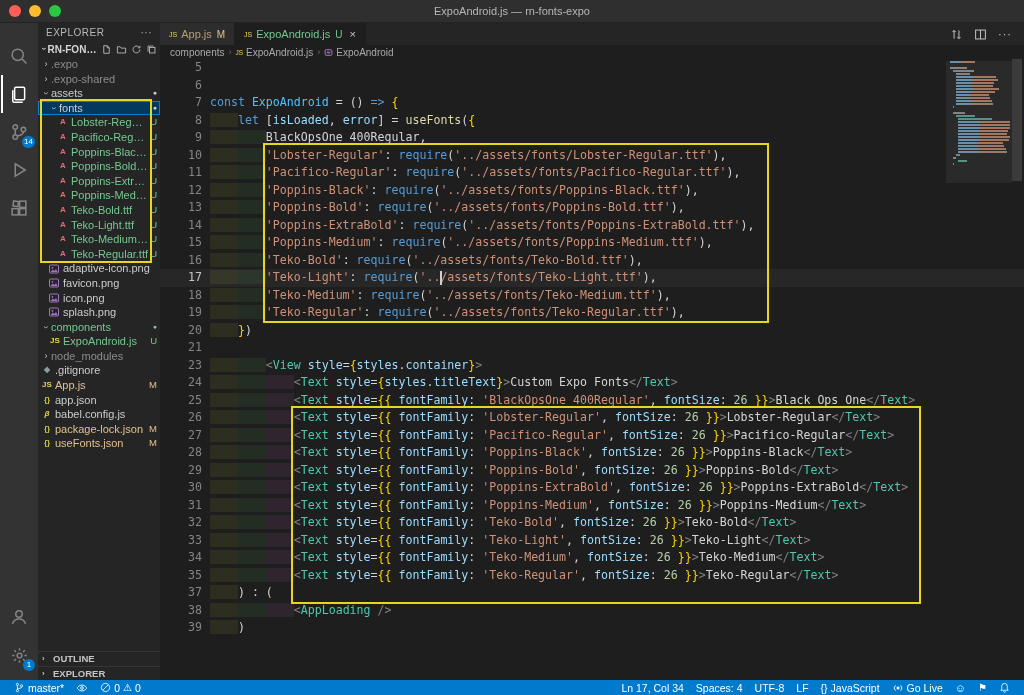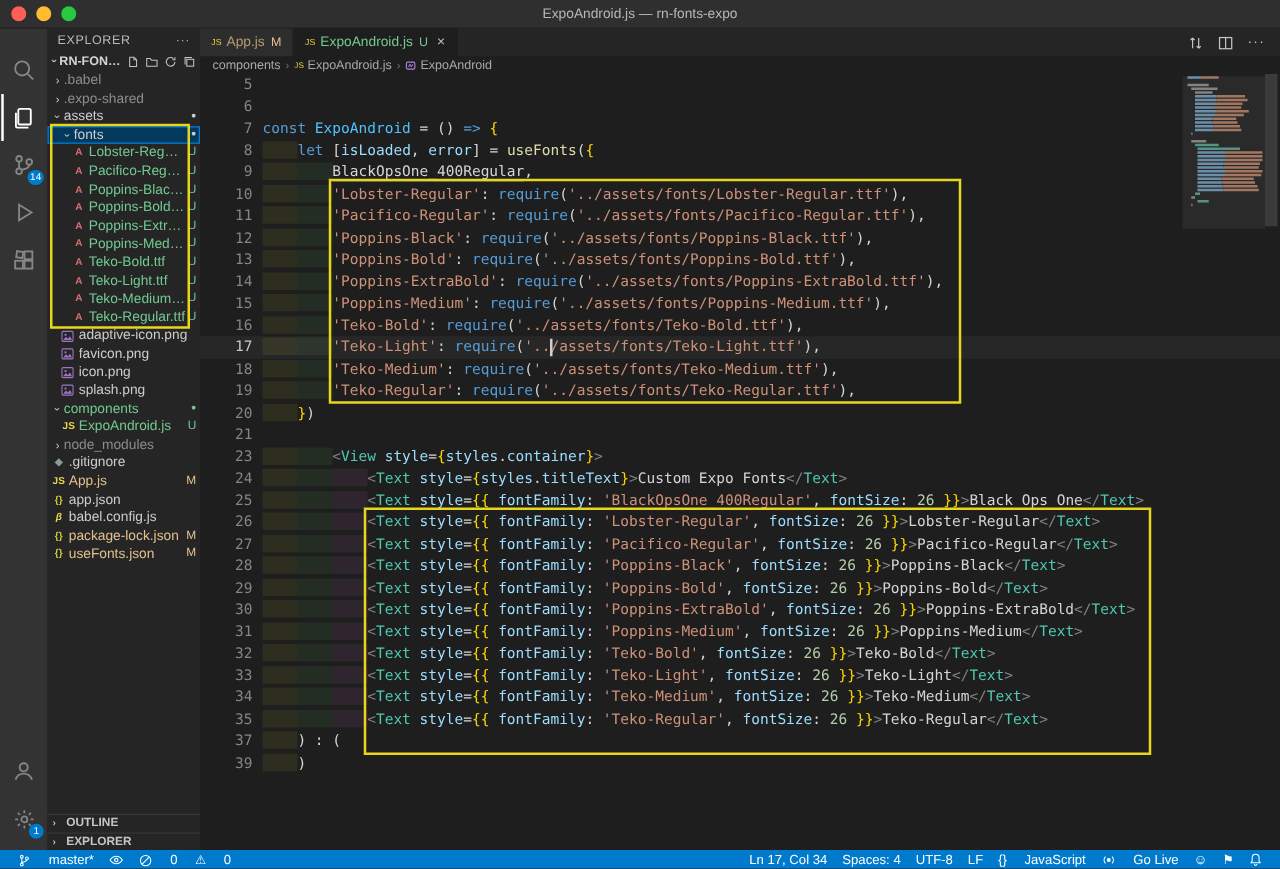--- a/index.html
+++ b/index.html
@@ -72,21 +72,21 @@
   .annot{position:absolute;border:2px solid #e8d51e;pointer-events:none;z-index:6;box-sizing:border-box;}
   
   .minimap{position:absolute;top:2px;right:14px;width:62px;bottom:0;z-index:2;}
   .mm-slider{position:absolute;top:0;left:-2px;right:-2px;height:122px;background:rgba(121,121,121,.14);}
   .mm-line{height:2px;margin-bottom:1px;display:flex;opacity:.8;}
   .mm-seg{height:2px;}
   .scrollbar{position:absolute;top:0;right:0;width:14px;bottom:0;z-index:3;}
   .sb-thumb{position:absolute;top:0;left:2px;width:10px;height:122px;background:rgba(121,121,121,.32);}
   
   .statusbar{height:15px;background:#007acc;color:#ffffff;display:flex;align-items:center;font-size:10.5px;padding:0 8px;gap:0;}
-  .st-item{display:flex;align-items:flex-end;gap:14px;padding:0 6px;cursor:pointer;white-space:nowrap;}
+  .st-item{display:flex;align-items:flex-start;gap:3px;padding:0 6px;cursor:pointer;white-space:nowrap;}
   .st-right{margin-left:auto;display:flex;align-items:center;}
   svg{display:block;}
 </style>
 </head>
 <body>
 
 <div class="titlebar">
   <div class="lights">
     <span class="light l-red"></span>
     <span class="light l-yellow"></span>
@@ -179,21 +179,21 @@
             <svg width="11" height="11" viewBox="0 0 16 16" fill="none" stroke="currentColor" stroke-width="1.2">
               <rect x="5" y="5" width="8" height="8"></rect>
               <path d="M3 11V3h8"></path>
             </svg>
           </span>
         </span>
     </div>
     <div class="tree" id="tree">
         <div class="trow c-gray" style="padding-left: 3px;">
           <span class="chev ">›</span>
-          <span class="lbl">.babel</span>
+          <span class="lbl">.expo</span>
         </div>
         <div class="trow c-gray" style="padding-left: 3px;">
           <span class="chev ">›</span>
           <span class="lbl">.expo-shared</span>
         </div>
         <div class="trow c-white" style="padding-left: 3px;">
           <span class="chev exp">›</span>
           <span class="lbl">assets</span>
           <span class="gitb" style="font-size:7px;">●</span>
         </div>
@@ -423,20 +423,21 @@
         <div class="cline"><span class="lnum">27</span><span class="ltext"><span class="ind0">    </span><span class="ind1">    </span><span class="ind2">    </span><span class="tok-ang">&lt;</span><span class="tok-tag">Text</span> <span class="tok-attr">style</span><span class="tok-pln">=</span><span class="tok-brace">{</span><span class="tok-brace">{</span> <span class="tok-attr">fontFamily</span><span class="tok-pln">:</span> <span class="tok-str">'Pacifico-Regular'</span><span class="tok-pln">,</span> <span class="tok-attr">fontSize</span><span class="tok-pln">:</span> <span class="tok-num">26</span> <span class="tok-brace">}</span><span class="tok-brace">}</span><span class="tok-ang">&gt;</span><span class="tok-pln">Pacifico</span><span class="tok-pln">-</span><span class="tok-pln">Regular</span><span class="tok-ang">&lt;/</span><span class="tok-tag">Text</span><span class="tok-ang">&gt;</span></span></div>
         <div class="cline"><span class="lnum">28</span><span class="ltext"><span class="ind0">    </span><span class="ind1">    </span><span class="ind2">    </span><span class="tok-ang">&lt;</span><span class="tok-tag">Text</span> <span class="tok-attr">style</span><span class="tok-pln">=</span><span class="tok-brace">{</span><span class="tok-brace">{</span> <span class="tok-attr">fontFamily</span><span class="tok-pln">:</span> <span class="tok-str">'Poppins-Black'</span><span class="tok-pln">,</span> <span class="tok-attr">fontSize</span><span class="tok-pln">:</span> <span class="tok-num">26</span> <span class="tok-brace">}</span><span class="tok-brace">}</span><span class="tok-ang">&gt;</span><span class="tok-pln">Poppins</span><span class="tok-pln">-</span><span class="tok-pln">Black</span><span class="tok-ang">&lt;/</span><span class="tok-tag">Text</span><span class="tok-ang">&gt;</span></span></div>
         <div class="cline"><span class="lnum">29</span><span class="ltext"><span class="ind0">    </span><span class="ind1">    </span><span class="ind2">    </span><span class="tok-ang">&lt;</span><span class="tok-tag">Text</span> <span class="tok-attr">style</span><span class="tok-pln">=</span><span class="tok-brace">{</span><span class="tok-brace">{</span> <span class="tok-attr">fontFamily</span><span class="tok-pln">:</span> <span class="tok-str">'Poppins-Bold'</span><span class="tok-pln">,</span> <span class="tok-attr">fontSize</span><span class="tok-pln">:</span> <span class="tok-num">26</span> <span class="tok-brace">}</span><span class="tok-brace">}</span><span class="tok-ang">&gt;</span><span class="tok-pln">Poppins</span><span class="tok-pln">-</span><span class="tok-pln">Bold</span><span class="tok-ang">&lt;/</span><span class="tok-tag">Text</span><span class="tok-ang">&gt;</span></span></div>
         <div class="cline"><span class="lnum">30</span><span class="ltext"><span class="ind0">    </span><span class="ind1">    </span><span class="ind2">    </span><span class="tok-ang">&lt;</span><span class="tok-tag">Text</span> <span class="tok-attr">style</span><span class="tok-pln">=</span><span class="tok-brace">{</span><span class="tok-brace">{</span> <span class="tok-attr">fontFamily</span><span class="tok-pln">:</span> <span class="tok-str">'Poppins-ExtraBold'</span><span class="tok-pln">,</span> <span class="tok-attr">fontSize</span><span class="tok-pln">:</span> <span class="tok-num">26</span> <span class="tok-brace">}</span><span class="tok-brace">}</span><span class="tok-ang">&gt;</span><span class="tok-pln">Poppins</span><span class="tok-pln">-</span><span class="tok-pln">ExtraBold</span><span class="tok-ang">&lt;/</span><span class="tok-tag">Text</span><span class="tok-ang">&gt;</span></span></div>
         <div class="cline"><span class="lnum">31</span><span class="ltext"><span class="ind0">    </span><span class="ind1">    </span><span class="ind2">    </span><span class="tok-ang">&lt;</span><span class="tok-tag">Text</span> <span class="tok-attr">style</span><span class="tok-pln">=</span><span class="tok-brace">{</span><span class="tok-brace">{</span> <span class="tok-attr">fontFamily</span><span class="tok-pln">:</span> <span class="tok-str">'Poppins-Medium'</span><span class="tok-pln">,</span> <span class="tok-attr">fontSize</span><span class="tok-pln">:</span> <span class="tok-num">26</span> <span class="tok-brace">}</span><span class="tok-brace">}</span><span class="tok-ang">&gt;</span><span class="tok-pln">Poppins</span><span class="tok-pln">-</span><span class="tok-pln">Medium</span><span class="tok-ang">&lt;/</span><span class="tok-tag">Text</span><span class="tok-ang">&gt;</span></span></div>
         <div class="cline"><span class="lnum">32</span><span class="ltext"><span class="ind0">    </span><span class="ind1">    </span><span class="ind2">    </span><span class="tok-ang">&lt;</span><span class="tok-tag">Text</span> <span class="tok-attr">style</span><span class="tok-pln">=</span><span class="tok-brace">{</span><span class="tok-brace">{</span> <span class="tok-attr">fontFamily</span><span class="tok-pln">:</span> <span class="tok-str">'Teko-Bold'</span><span class="tok-pln">,</span> <span class="tok-attr">fontSize</span><span class="tok-pln">:</span> <span class="tok-num">26</span> <span class="tok-brace">}</span><span class="tok-brace">}</span><span class="tok-ang">&gt;</span><span class="tok-pln">Teko</span><span class="tok-pln">-</span><span class="tok-pln">Bold</span><span class="tok-ang">&lt;/</span><span class="tok-tag">Text</span><span class="tok-ang">&gt;</span></span></div>
         <div class="cline"><span class="lnum">33</span><span class="ltext"><span class="ind0">    </span><span class="ind1">    </span><span class="ind2">    </span><span class="tok-ang">&lt;</span><span class="tok-tag">Text</span> <span class="tok-attr">style</span><span class="tok-pln">=</span><span class="tok-brace">{</span><span class="tok-brace">{</span> <span class="tok-attr">fontFamily</span><span class="tok-pln">:</span> <span class="tok-str">'Teko-Light'</span><span class="tok-pln">,</span> <span class="tok-attr">fontSize</span><span class="tok-pln">:</span> <span class="tok-num">26</span> <span class="tok-brace">}</span><span class="tok-brace">}</span><span class="tok-ang">&gt;</span><span class="tok-pln">Teko</span><span class="tok-pln">-</span><span class="tok-pln">Light</span><span class="tok-ang">&lt;/</span><span class="tok-tag">Text</span><span class="tok-ang">&gt;</span></span></div>
         <div class="cline"><span class="lnum">34</span><span class="ltext"><span class="ind0">    </span><span class="ind1">    </span><span class="ind2">    </span><span class="tok-ang">&lt;</span><span class="tok-tag">Text</span> <span class="tok-attr">style</span><span class="tok-pln">=</span><span class="tok-brace">{</span><span class="tok-brace">{</span> <span class="tok-attr">fontFamily</span><span class="tok-pln">:</span> <span class="tok-str">'Teko-Medium'</span><span class="tok-pln">,</span> <span class="tok-attr">fontSize</span><span class="tok-pln">:</span> <span class="tok-num">26</span> <span class="tok-brace">}</span><span class="tok-brace">}</span><span class="tok-ang">&gt;</span><span class="tok-pln">Teko</span><span class="tok-pln">-</span><span class="tok-pln">Medium</span><span class="tok-ang">&lt;/</span><span class="tok-tag">Text</span><span class="tok-ang">&gt;</span></span></div>
         <div class="cline"><span class="lnum">35</span><span class="ltext"><span class="ind0">    </span><span class="ind1">    </span><span class="ind2">    </span><span class="tok-ang">&lt;</span><span class="tok-tag">Text</span> <span class="tok-attr">style</span><span class="tok-pln">=</span><span class="tok-brace">{</span><span class="tok-brace">{</span> <span class="tok-attr">fontFamily</span><span class="tok-pln">:</span> <span class="tok-str">'Teko-Regular'</span><span class="tok-pln">,</span> <span class="tok-attr">fontSize</span><span class="tok-pln">:</span> <span class="tok-num">26</span> <span class="tok-brace">}</span><span class="tok-brace">}</span><span class="tok-ang">&gt;</span><span class="tok-pln">Teko</span><span class="tok-pln">-</span><span class="tok-pln">Regular</span><span class="tok-ang">&lt;/</span><span class="tok-tag">Text</span><span class="tok-ang">&gt;</span></span></div>
         <div class="cline"><span class="lnum">37</span><span class="ltext"><span class="ind0">    </span><span class="tok-pln">)</span> <span class="tok-pln">:</span> <span class="tok-pln">(</span></span></div>
+        <div class="cline"><span class="lnum">38</span><span class="ltext"><span class="ind0">    </span><span class="ind1">    </span><span class="ind2">    </span><span class="tok-ang">&lt;</span><span class="tok-tag">AppLoading</span> <span class="tok-ang">/&gt;</span></span></div>
         <div class="cline"><span class="lnum">39</span><span class="ltext"><span class="ind0">    </span><span class="tok-pln">)</span></span></div>
         <div class="minimap" id="minimap">
         <div class="mm-slider"></div>
       <div class="mm-line" style="margin-left: 2px;">
             <span class="mm-seg" style="width:10.6764px;background:#7ca9c9;"></span>
             <span class="mm-seg" style="width:14.743599999999997px;background:#c08a6e;"></span>
           </div>
           <div class="mm-line"></div>
           <div class="mm-line" style="margin-left: 2px;">
             <span class="mm-seg" style="width:16.74px;background:#9a9a9a;"></span>

